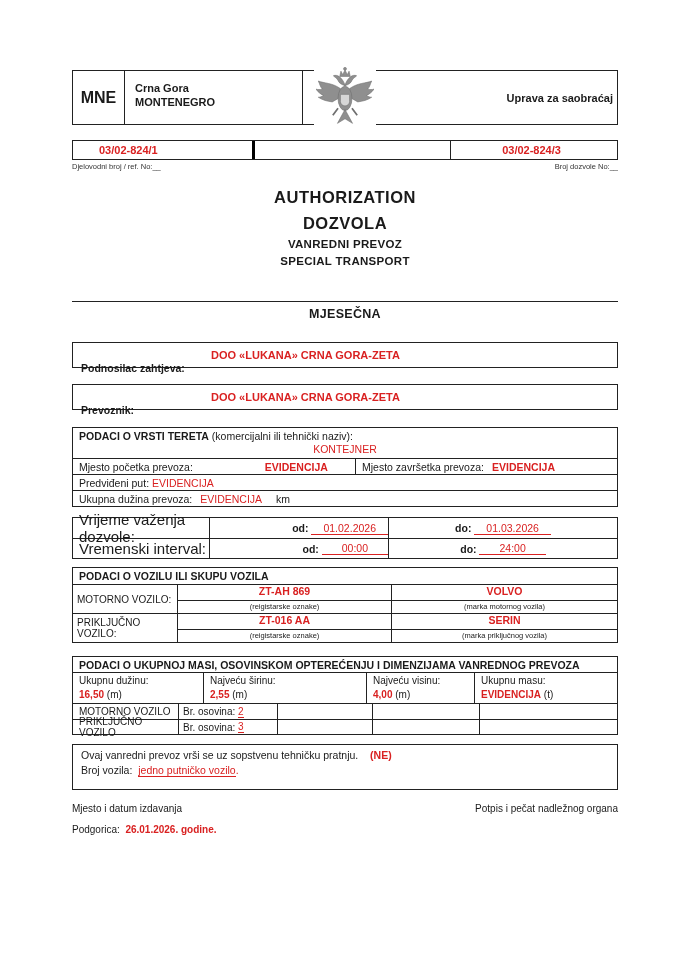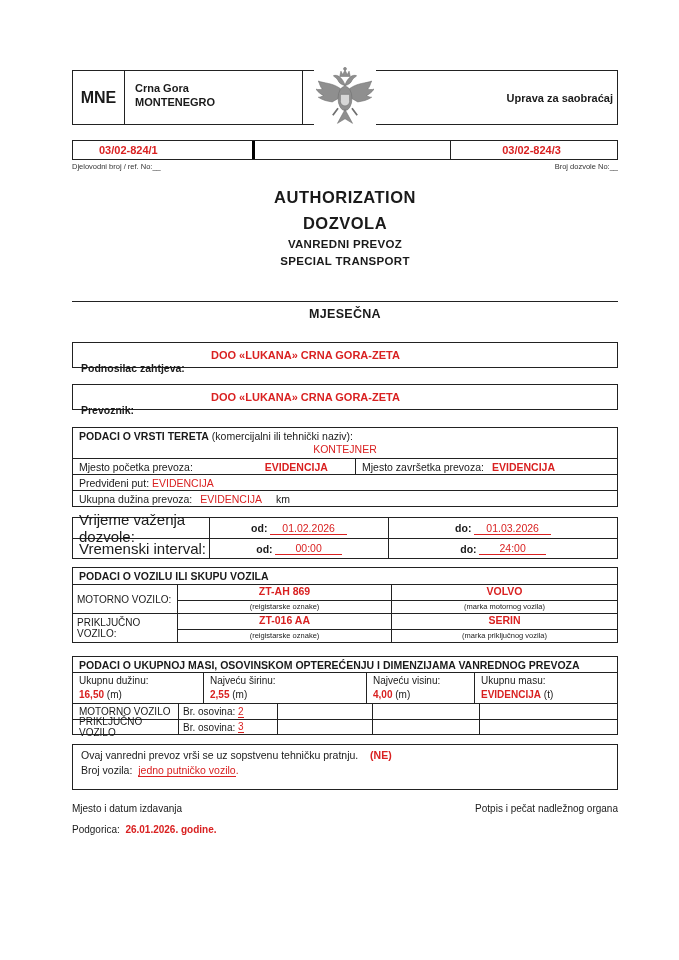--- a/index.html
+++ b/index.html
@@ -56,21 +56,21 @@
   
   .cargo .h { padding:2px 0 0 6px; height:15px; font-size:10.5px; }
   .cargo .kont { height:15px; text-align:center; font-size:10.5px; font-weight:normal; }
   .cargo .r { height:16px; align-items:center; font-size:10.5px; }
   .cargo .cellL { width:283px; padding-left:6px; border-right:1px solid #222; height:100%; display:flex; align-items:center;gap:32px; }
   .cargo .cellR { flex:1; padding-left:6px; display:flex; align-items:center; }
   .gap6 { display:inline-block; width:8px; }
 
   
   .valid .cell-lab { width:137px; padding-left:6px; border-right:1px solid #222; display:flex; align-items:center; font-size:15px; }
-  .valid .cell-od { width:179px; border-right:1px solid #222; display:flex; align-items:center; justify-content:center; font-size:10.5px; }
+  .valid .cell-od { width:179px; border-right:1px solid #222; display:flex; align-items:center; justify-content:flex-end; font-size:10.5px; }
   .valid .cell-do { flex:1; display:flex; align-items:center; justify-content:center; font-size:10.5px; }
   .valid .row { height:20px; }
   .dt { padding:0 12px; }
   .tm { padding:0 20px; }
 
   
   .veh .head { height:17px; padding:2px 0 0 6px; font-size:10.5px; font-weight:bold; border-bottom:1px solid #222; }
   .veh .vrow { display:flex; }
   .veh .vlab { width:105px; border-right:1px solid #222; display:flex; align-items:center; padding-left:4px; font-size:10px; }
   .veh .vmid { width:214px; border-right:1px solid #222; }

